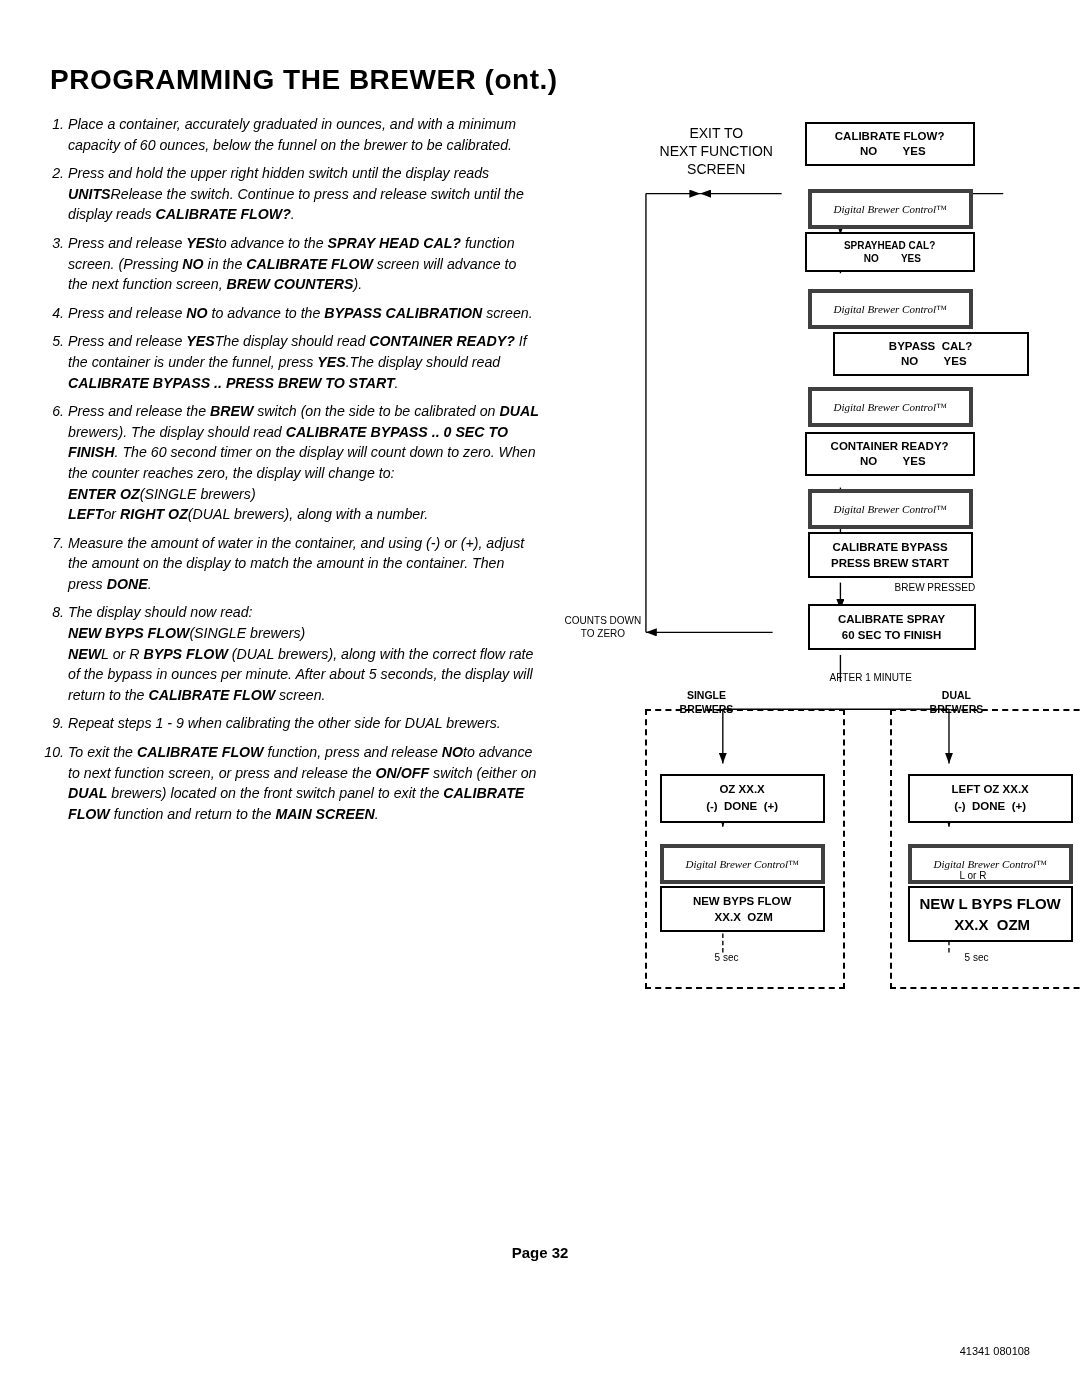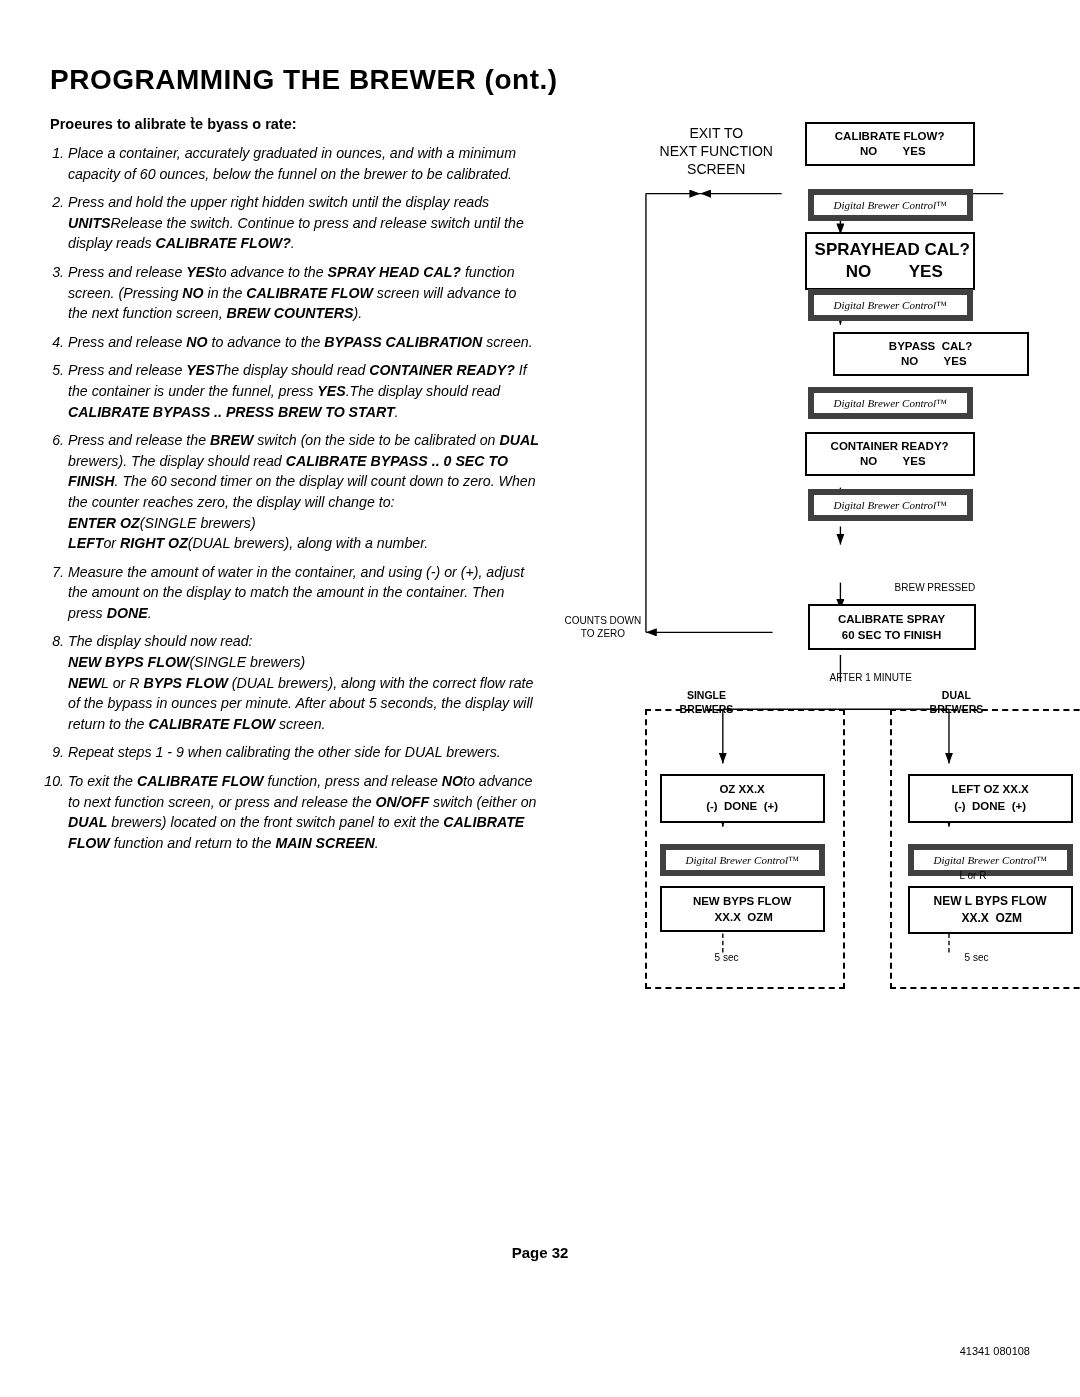--- a/index.html
+++ b/index.html
@@ -65,22 +65,22 @@
       font-size: 11.5px;
       font-weight: 900;
       padding: 4px 6px;
       line-height: 1.3;
     }
     .flow-box.italic-logo {
       font-style: italic;
       font-family: serif;
       font-size: 11px;
       font-weight: normal;
-      border: 6px solid #404040;
-      padding: 3px 8px;
+      border: 4px solid #404040;
+      padding: 9px 8px;
     }
     .flow-label {
       position: absolute;
       font-size: 10.5px;
       font-weight: normal;
       text-align: center;
     }
     .flow-label.bold {
       font-weight: 900;
       font-size: 11px;
@@ -107,21 +107,20 @@
     }
   </style>
 </head>
 <body>
 
 <h1 class="page-title">PROGRAMMING THE BREWER (ont.)</h1>
 
 <div class="content-area">
 
   <div class="left-col">
-    <p class="intro-text">Proeures to alibrate t̀e byass o rate:</p>
     <div class="steps">
       <ol>
         <li>Place a container, accurately graduated in ounces, and with a minimum capacity of 60 ounces, below the funnel on the brewer to be calibrated.</li>
         <li>Press and hold the upper right hidden switch until the display reads <b>UNITS</b>Release the switch. Continue to press and release switch until the display reads <b>CALIBRATE FLOW?</b>.</li>
         <li>Press and release <b>YES</b>to advance to the <b>SPRAY HEAD CAL?</b> function screen. (Pressing <b>NO</b> in the <b>CALIBRATE FLOW</b> screen will advance to the next function screen, <b>BREW COUNTERS</b>).</li>
         <li>Press and release <b>NO</b> to advance to the <b>BYPASS CALIBRATION</b> screen.</li>
         <li>Press and release <b>YES</b>The display should read <b>CONTAINER READY?</b> If the container is under the funnel, press <b>YES</b>.The display should read <b>CALIBRATE BYPASS .. PRESS BREW TO START</b>.</li>
         <li>Press and release the <b>BREW</b> switch (on the side to be calibrated on <b>DUAL</b> brewers). The display should read <b>CALIBRATE BYPASS .. 0 SEC TO FINISH</b>. The 60 second timer on the display will count down to zero. When the counter reaches zero, the display will change to:<br>
           <b>ENTER OZ</b>(SINGLE brewers)<br>
           <b>LEFT</b>or <b>RIGHT OZ</b>(DUAL brewers), along with a number.</li>
@@ -204,21 +203,21 @@
   NO        YES</div>
       </div>
 
       <div class="flow-label" style="left:100px;top:10px;font-size:14px;line-height:1.3;text-align:center;">EXIT TO<br>NEXT FUNCTION<br>SCREEN</div>
 
       <div class="flow-box italic-logo" style="left:248px;top:75px;width:165px;font-style:italic;font-family:serif;font-size:11px;">
         <em>Digital  Brewer  Control™</em>
       </div>
 
       <div class="flow-box" style="left:245px;top:118px;width:170px;padding:5px 8px;">
-        <div style="font-size:17px;font-weight:900;white-space:pre;text-align:center;">SPRAYHEAD CAL?
+        <div style="font-size:10px;font-weight:900;white-space:pre;text-align:center;">SPRAYHEAD CAL?
   NO        YES</div>
       </div>
 
       <div class="flow-box italic-logo" style="left:248px;top:175px;width:165px;">
         <em>Digital  Brewer  Control™</em>
       </div>
 
       <div class="flow-box" style="left:245px;top:218px;width:196px;padding:5px 12px;margin-left:28px;">
         <div style="font-size:11.5px;font-weight:900;white-space:pre;text-align:center;">BYPASS  CAL?
   NO        YES</div>
@@ -230,20 +229,23 @@
 
       <div class="flow-box" style="left:245px;top:318px;width:170px;padding:5px 8px;">
         <div style="font-size:11.5px;font-weight:900;white-space:pre;text-align:center;">CONTAINER READY?
   NO        YES</div>
       </div>
 
       <div class="flow-box italic-logo" style="left:248px;top:375px;width:165px;">
         <em>Digital  Brewer  Control™</em>
       </div>
 
+      <div class="flow-box" style="left:248px;top:418px;width:165px;padding:5px 8px;">
+        <div style="font-size:11.5px;font-weight:900;text-align:center;line-height:1.4;">CALIBRATE BYPASS<br>PRESS BREW START</div>
+      </div>
 
       <div class="flow-label" style="left:335px;top:468px;font-size:10px;">BREW PRESSED</div>
 
       <div class="flow-box" style="left:248px;top:490px;width:168px;padding:5px 8px;">
         <div style="font-size:11.5px;font-weight:900;text-align:center;line-height:1.4;">CALIBRATE SPRAY<br>60 SEC  TO  FINISH</div>
       </div>
 
       <div class="flow-label" style="left:5px;top:500px;font-size:10px;text-align:center;line-height:1.3;">COUNTS DOWN<br>TO ZERO</div>
 
       <div class="flow-label" style="left:270px;top:558px;font-size:10px;">AFTER 1 MINUTE</div>
@@ -270,21 +272,21 @@
         <em>Digital  Brewer  Control™</em>
       </div>
 
       <div class="flow-label" style="left:400px;top:756px;font-size:10px;">L or R</div>
 
       <div class="flow-box" style="left:100px;top:772px;width:165px;padding:5px 8px;">
         <div style="font-size:11.5px;font-weight:900;text-align:center;line-height:1.4;">NEW BYPS FLOW<br>&nbsp;XX.X&nbsp; OZM</div>
       </div>
 
       <div class="flow-box" style="left:348px;top:772px;width:165px;padding:5px 8px;">
-        <div style="font-size:12px;font-weight:900;text-align:center;line-height:1.4;">NEW L BYPS FLOW<br>&nbsp;XX.X&nbsp; OZM</div>
+        <div style="font-size:15px;font-weight:900;text-align:center;line-height:1.4;">NEW L BYPS FLOW<br>&nbsp;XX.X&nbsp; OZM</div>
       </div>
 
       <div class="flow-label" style="left:155px;top:838px;font-size:10px;">5 sec</div>
       <div class="flow-label" style="left:405px;top:838px;font-size:10px;">5 sec</div>
 
       <div class="dashed-box" style="left:85px;top:595px;width:200px;height:280px;border:2px dashed #000;"></div>
       <div class="dashed-box" style="left:330px;top:595px;width:210px;height:280px;border:2px dashed #000;"></div>
 
     </div>
   </div>

